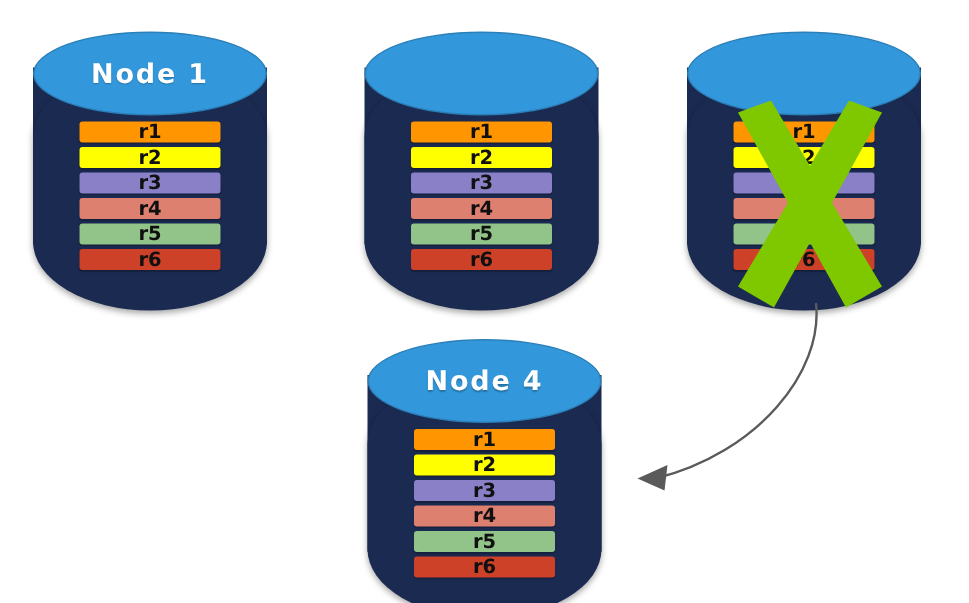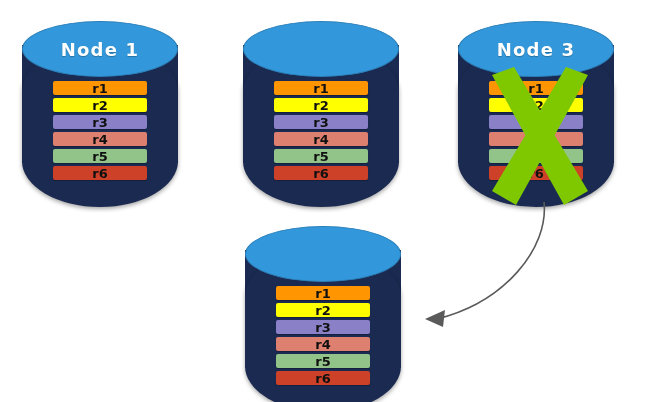--- a/index.html
+++ b/index.html
@@ -140,21 +140,20 @@
       <div class="row" style="background:#DE8070;">r4</div>
       <div class="row" style="background:#92C489;">r5</div>
       <div class="row" style="background:#CC4128;">r6</div>
     </div>
   </div>
 
   <div class="node" style="left:458px; top:5px;">
     <div class="body-rect"></div>
     <div class="body"></div>
     <div class="cap"></div>
-    <div class="cap-label">Node  3</div>
     <div class="rows">
       <div class="row" style="background:#FF9500;">r1</div>
       <div class="row" style="background:#FFFF00;">r2</div>
       <div class="row" style="background:#8A80C8;">r3</div>
       <div class="row" style="background:#DE8070;">r4</div>
       <div class="row" style="background:#92C489;">r5</div>
       <div class="row" style="background:#CC4128;">r6</div>
     </div>
 
     <svg class="xmark" width="96" height="140" viewBox="0 0 96 140" style="left:34px; top:46px;">
@@ -162,20 +161,21 @@
         <polygon points="0,8 22,0 96,124 72,138"></polygon>
         <polygon points="96,8 74,0 0,124 24,138"></polygon>
       </g>
     </svg>
   </div>
 
   <div class="node" style="left:245px; top:210px;">
     <div class="body-rect"></div>
     <div class="body"></div>
     <div class="cap"></div>
+    <div class="cap-label">Node  4</div>
     <div class="rows">
       <div class="row" style="background:#FF9500;">r1</div>
       <div class="row" style="background:#FFFF00;">r2</div>
       <div class="row" style="background:#8A80C8;">r3</div>
       <div class="row" style="background:#DE8070;">r4</div>
       <div class="row" style="background:#92C489;">r5</div>
       <div class="row" style="background:#CC4128;">r6</div>
     </div>
   </div>
 

